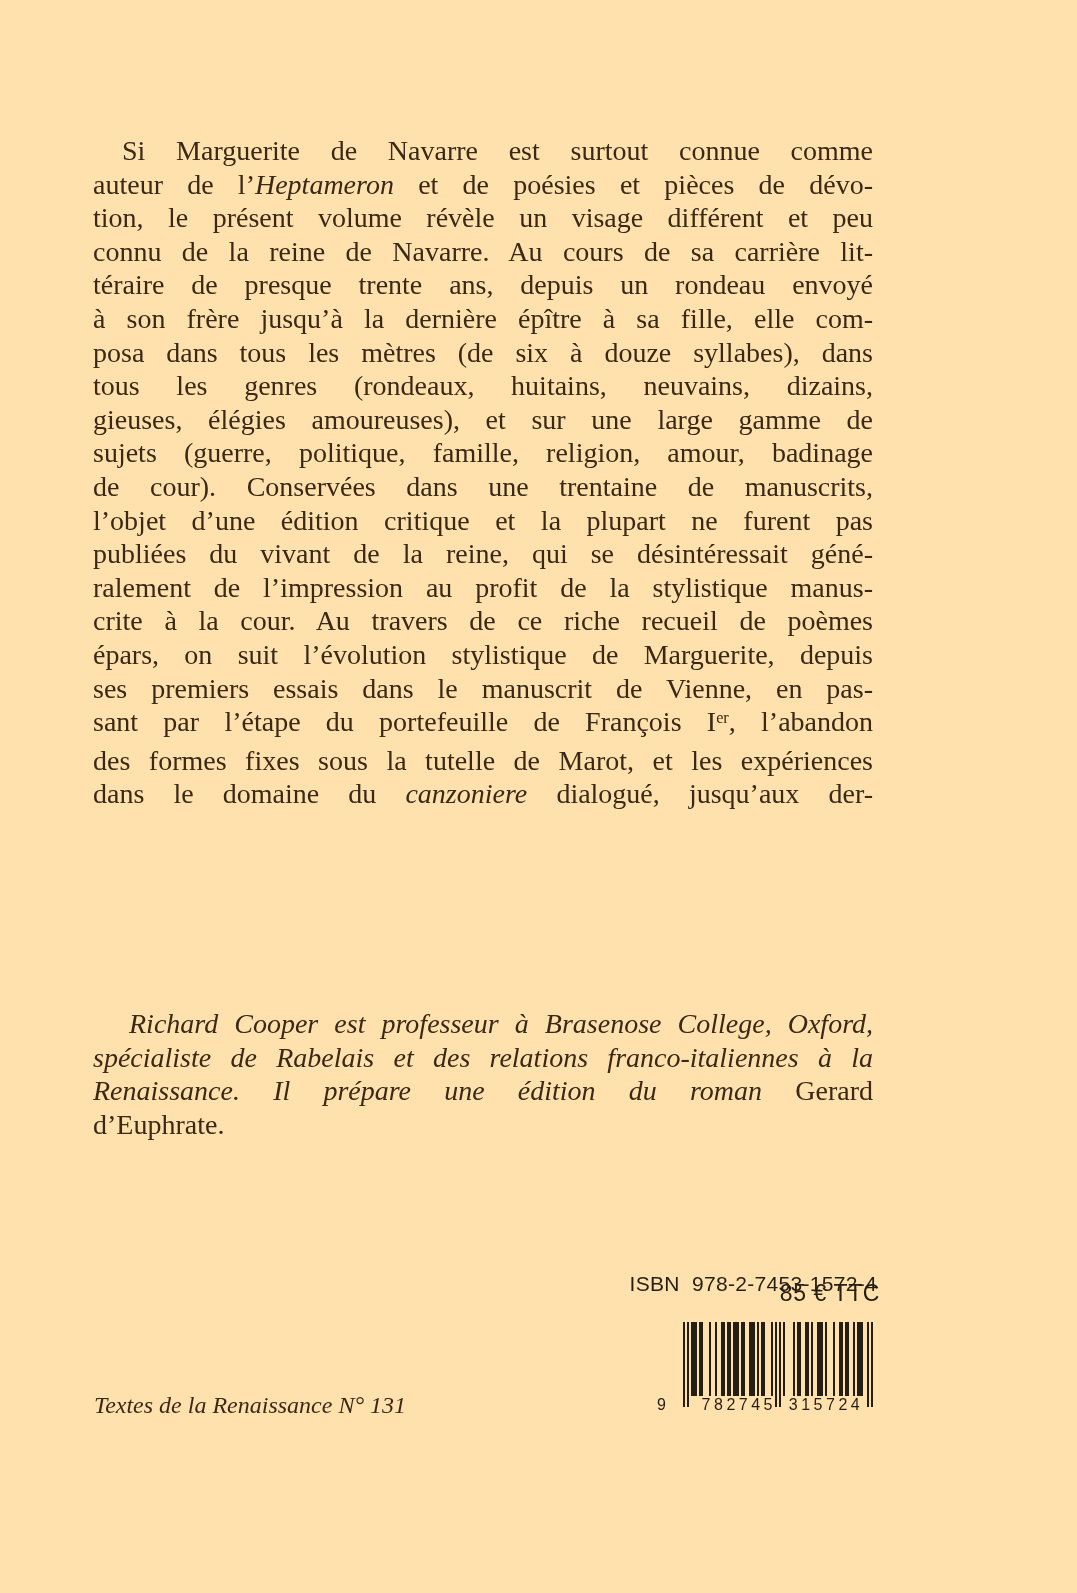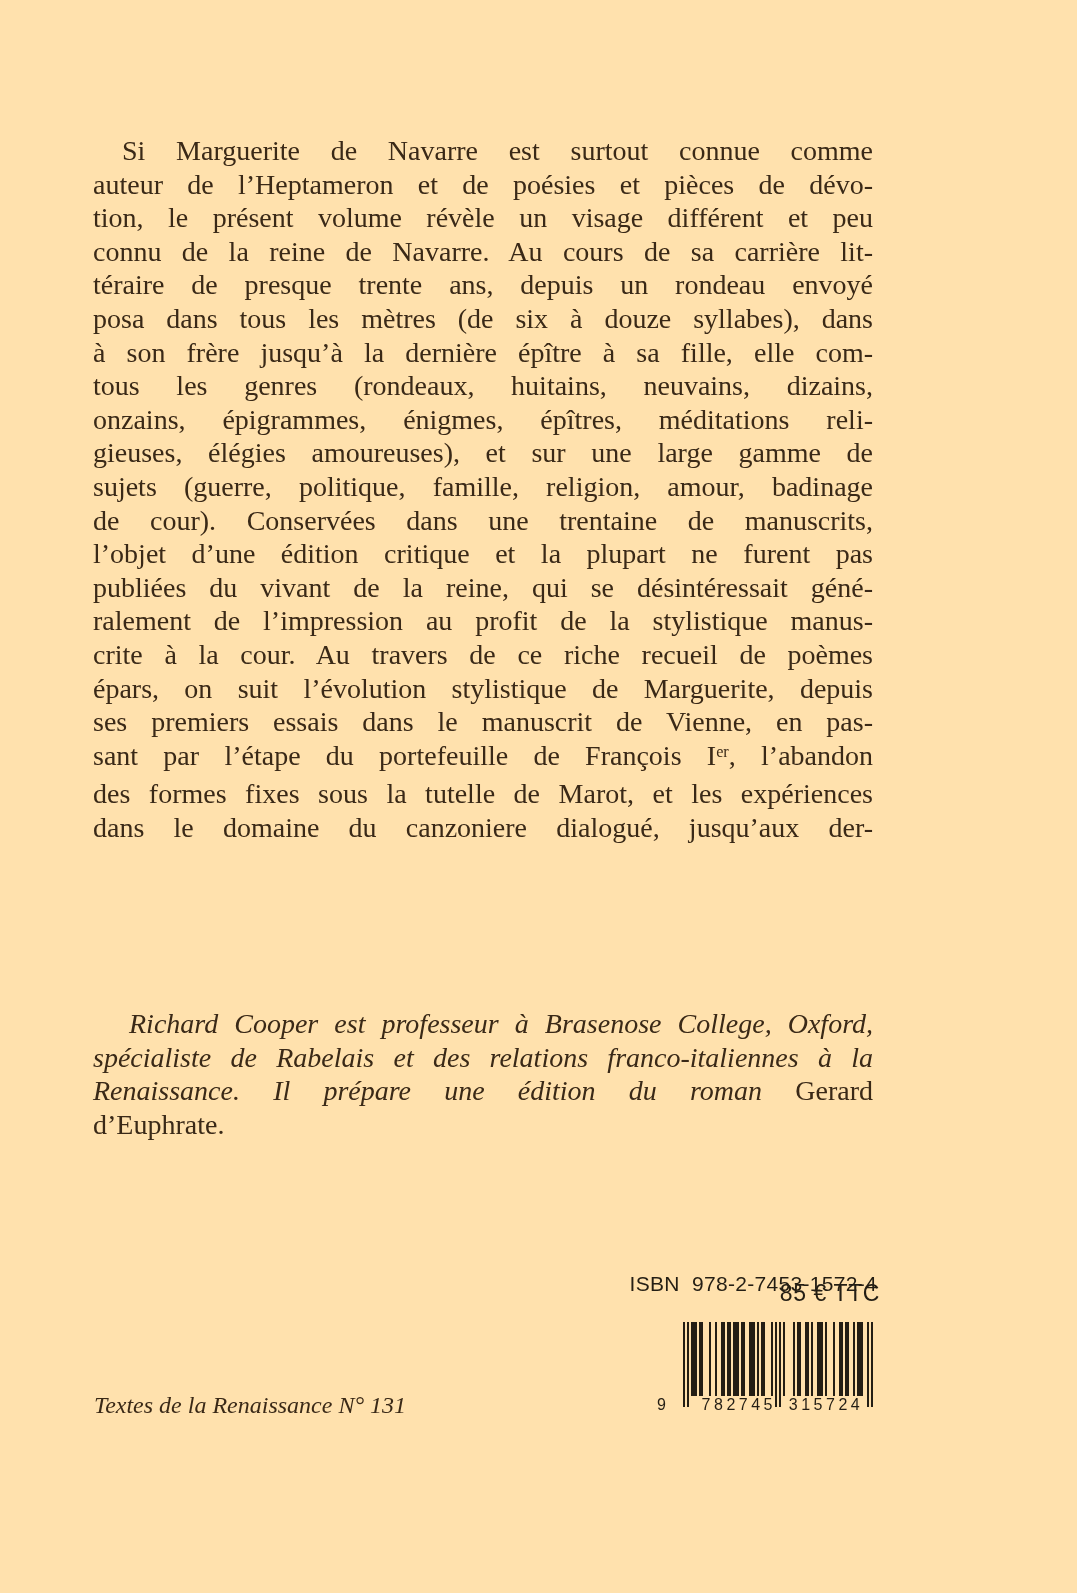--- a/index.html
+++ b/index.html
@@ -19,21 +19,21 @@
     font-size:28px; line-height:33.6px;
   }
   .bio {
     position:absolute; left:93px; top:1007px; width:780px;
     font-size:28px; line-height:33.5px; font-style:italic;
   }
   .tline { text-align:justify; text-align-last:justify; }
   .tline.last { text-align-last:left; }
   .synopsis .tline.first { text-indent:29px; }
   .bio .tline.first { text-indent:36px; }
-  .it { }
+  .it { font-style:italic; }
   .rm { font-style:normal; }
   .sup { font-size:0.58em; position:relative; top:-0.5em; }
 
   
   .price {
     position:absolute; top:1280px; right:197px;
     font-family:"Liberation Sans", sans-serif;
     font-size:23px; letter-spacing:0.6px;
     color:var(--black,#241e14);
   }
@@ -66,24 +66,23 @@
 <body>
 
 <div class="page">
 
   <div class="synopsis">
       <div class="tline first"><span>Si Marguerite de Navarre est surtout connue comme</span></div>
       <div class="tline"><span>auteur de l’</span><span class="it">Heptameron</span><span> et de poésies et pièces de dévo-</span></div>
       <div class="tline"><span>tion, le présent volume révèle un visage différent et peu</span></div>
       <div class="tline"><span>connu de la reine de Navarre. Au cours de sa carrière lit-</span></div>
       <div class="tline"><span>téraire de presque trente ans, depuis un rondeau envoyé</span></div>
+      <div class="tline"><span>à son frère jusqu’à la dernière épître à sa fille, elle com-</span></div>
       <div class="tline"><span>posa dans tous les mètres (de six à douze syllabes), dans</span></div>
-      <div class="tline"><span>à son frère jusqu’à la dernière épître à sa fille, elle com-</span></div>
       <div class="tline"><span>tous les genres (rondeaux, huitains, neuvains, dizains,</span></div>
-      <div class="tline"><span>onzains, épigrammes, énigmes, épîtres, méditations reli-</span></div>
       <div class="tline"><span>gieuses, élégies amoureuses), et sur une large gamme de</span></div>
       <div class="tline"><span>sujets (guerre, politique, famille, religion, amour, badinage</span></div>
       <div class="tline"><span>de cour). Conservées dans une trentaine de manuscrits,</span></div>
       <div class="tline"><span>l’objet d’une édition critique et la plupart ne furent pas</span></div>
       <div class="tline"><span>publiées du vivant de la reine, qui se désintéressait géné-</span></div>
       <div class="tline"><span>ralement de l’impression au profit de la stylistique manus-</span></div>
       <div class="tline"><span>crite à la cour. Au travers de ce riche recueil de poèmes</span></div>
       <div class="tline"><span>épars, on suit l’évolution stylistique de Marguerite, depuis</span></div>
       <div class="tline"><span>ses premiers essais dans le manuscrit de Vienne, en pas-</span></div>
       <div class="tline"><span>sant par l’étape du portefeuille de François I</span><span class="sup">er</span><span>, l’abandon</span></div>

